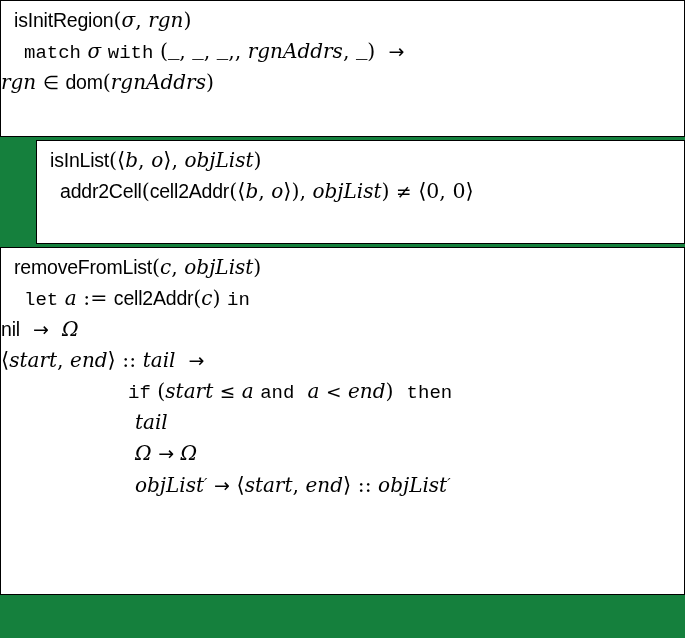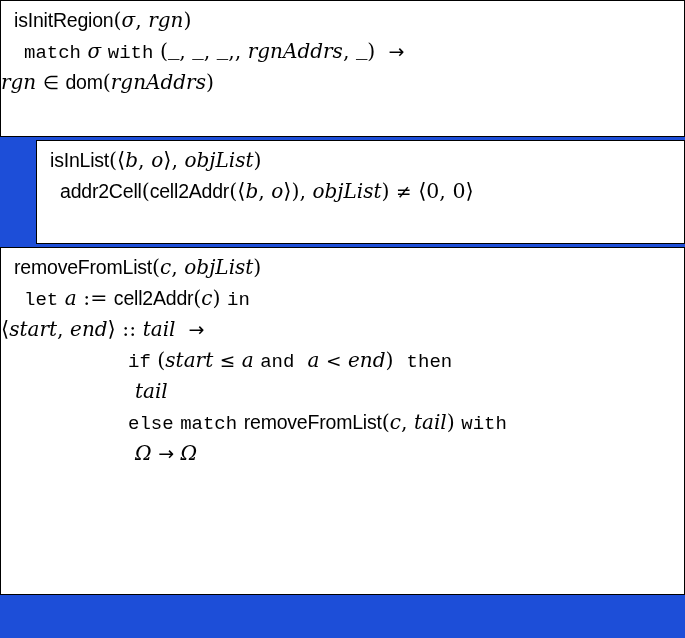--- a/index.html
+++ b/index.html
@@ -16,21 +16,21 @@
     -webkit-font-smoothing: antialiased;
   }
 
   #figure {
     width: 685px;
     height: 638px;
     position: relative;
     box-sizing: border-box;
     display: flex;
     flex-direction: column;
-    background: #1d4ed8;
+    background: #15803d;
   }
 
   .code-box {
     border: 1.4px solid #000000;
     box-sizing: border-box;
     background: #ffffff;
     position: relative;
     overflow: hidden;
   }
   .box-1 { height: 137px; }
@@ -126,21 +126,22 @@
     <div class="code-lines">
         <div class="line i0"><span class="fn">isInList</span><span class="sym">(</span><span class="ang">⟨</span><span class="var">b</span><span class="sym">, </span><span class="var">o</span><span class="ang">⟩</span><span class="sym">, </span><span class="var">objList</span><span class="sym">)</span></div>
         <div class="line i1"><span class="fn">addr2Cell</span><span class="sym">(</span><span class="fn">cell2Addr</span><span class="sym">(</span><span class="ang">⟨</span><span class="var">b</span><span class="sym">, </span><span class="var">o</span><span class="ang">⟩</span><span class="sym">), </span><span class="var">objList</span><span class="sym">)</span><span class="sym"> </span><span class="rel">≠</span><span class="sym"> </span><span class="ang">⟨</span><span class="sym">0, 0</span><span class="ang">⟩</span></div>
       </div>
   </div>
 
   <div class="code-box box-3">
     <div class="code-lines">
         <div class="line i0"><span class="fn">removeFromList</span><span class="sym">(</span><span class="var">c</span><span class="sym">, </span><span class="var">objList</span><span class="sym">)</span></div>
         <div class="line i1"><span class="kw">let</span><span class="sym"> </span><span class="var">a</span><span class="sym"> </span><span class="sym">:=</span><span class="sym"> </span><span class="fn">cell2Addr</span><span class="sym">(</span><span class="var">c</span><span class="sym">)</span><span class="sym"> </span><span class="kw">in</span></div>
+        <div class="line i2"><span class="fn">nil</span><span class="sym">  </span><span class="arr">→</span><span class="sym">  </span><span class="greek">Ω</span></div>
         <div class="line i2"><span class="ang">⟨</span><span class="var">start</span><span class="sym">, </span><span class="var">end</span><span class="ang">⟩</span><span class="sym"> :: </span><span class="var">tail</span><span class="sym">  </span><span class="arr">→</span></div>
         <div class="line i3"><span class="kw">if</span><span class="sym"> </span><span class="sym">(</span><span class="var">start</span><span class="sym"> </span><span class="rel">≤</span><span class="sym"> </span><span class="var">a</span><span class="sym"> </span><span class="kw">and</span><span class="sym">  </span><span class="var">a</span><span class="sym"> </span><span class="rel">&lt;</span><span class="sym"> </span><span class="var">end</span><span class="sym">)</span><span class="sym">  </span><span class="kw">then</span></div>
         <div class="line i4"><span class="var">tail</span></div>
-        <div class="line i3"><span class="kw">else</span><span class="sym"> </span><span class="kw">match</span><span class="sym"> </span><span class="fn">removeFromList</span><span class="sym">(</span><span class="var">c</span><span class="sym">, </span><span class="var">tail</span><span class="sym">)</span><span class="sym"> </span><span class="kw">with</span></div>
         <div class="line i4"><span class="greek">Ω</span><span class="sym"> </span><span class="arr">→</span><span class="sym"> </span><span class="greek">Ω</span></div>
+        <div class="line i4"><span class="var">objList</span><span class="prime">′</span><span class="sym"> </span><span class="arr">→</span><span class="sym"> </span><span class="ang">⟨</span><span class="var">start</span><span class="sym">, </span><span class="var">end</span><span class="ang">⟩</span><span class="sym"> :: </span><span class="var">objList</span><span class="prime">′</span></div>
       </div>
   </div>
 
 </div>
 
 </body></html>

